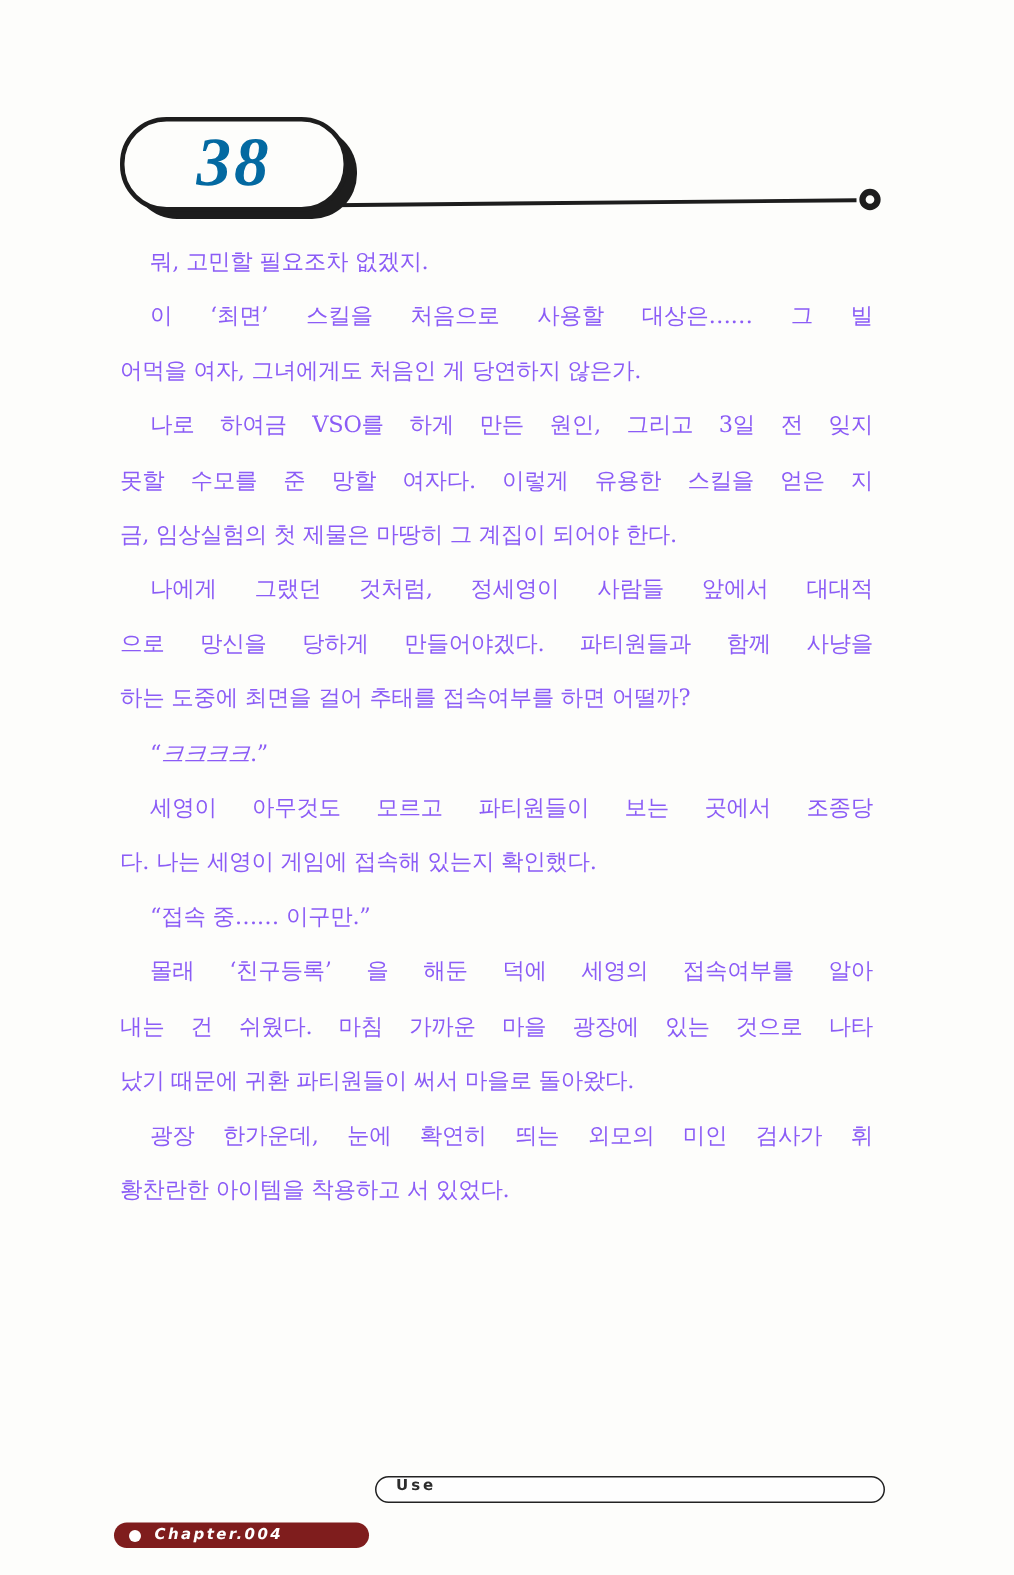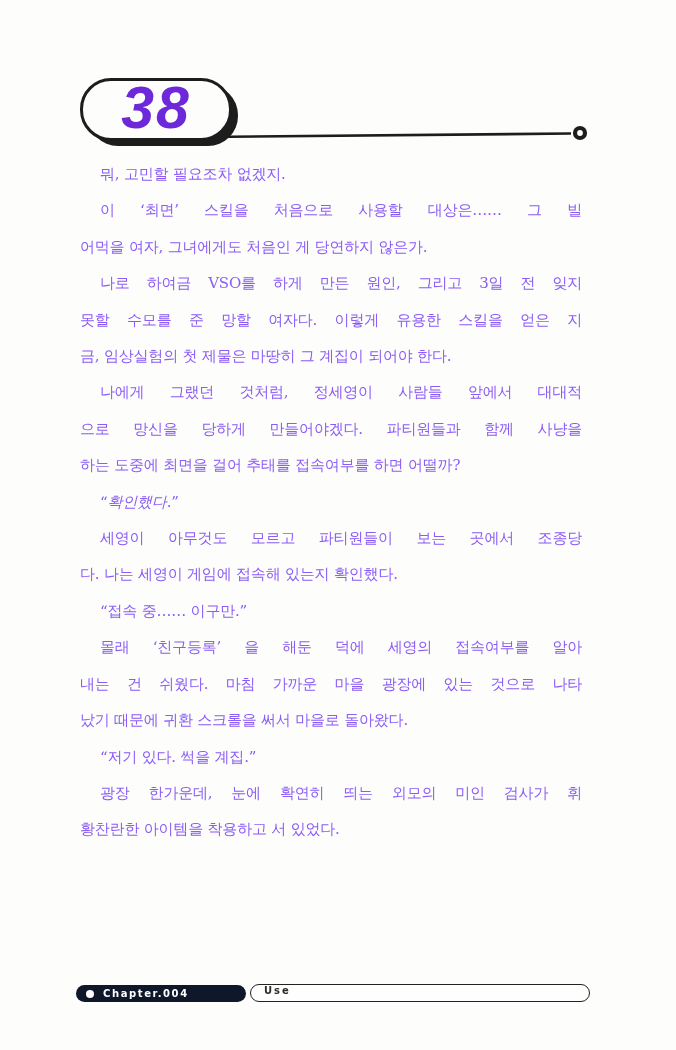--- a/index.html
+++ b/index.html
@@ -27,25 +27,25 @@
     background: #fdfdfb;
     border: 3px solid #1d1d1d;
     border-radius: 31px;
     box-shadow: 7px 6px 0 -1px #1d1d1d;
     display: flex;
     align-items: center;
     justify-content: center;
     z-index: 2;
   }
   .page-badge .num {
-    font-family: Liberation Sans, sans-serif;
+    font-family: Liberation Serif, serif;
     font-style: italic;
     font-weight: bold;
-    font-size: 59px;
-    color: #6d28d9;
+    font-size: 46px;
+    color: #0369a1;
     letter-spacing: 2px;
     transform: translateY(-2px);
   }
 
   
   .body-text {
     position: absolute;
     left: 80px;
     top: 156px;
     width: 502px;
@@ -56,28 +56,29 @@
   }
   .line { min-height: 36.4px; text-align: left; }
   .line.jst { text-align: justify; text-align-last: justify; }
   .line.ind { text-indent: 20px; }
   .line .it { font-style: italic; }
 
   
   .chapter-pill {
     position: absolute;
     left: 76px;
-    top: 985px;
+    top: 1015px;
     width: 170px;
     height: 17px;
-    background: #0f172a;
+    background: #7f1d1d;
     border-radius: 9px;
     display: flex;
     align-items: center;
     box-sizing: border-box;
+    font-style: italic;
   }
   .chapter-pill .dot {
     width: 8px; height: 8px;
     border-radius: 50%;
     background: #ffffff;
     margin-left: 10px;
     flex: 0 0 auto;
   }
   .chapter-pill .label {
     font-family: "DejaVu Sans", sans-serif;
@@ -128,28 +129,27 @@
   <div class="body-text">
       <div class="line ind"><span>뭐, 고민할 필요조차 없겠지.</span></div>
       <div class="line ind jst"><span>이 ‘최면’ 스킬을 처음으로 사용할 대상은…… 그 빌</span></div>
       <div class="line"><span>어먹을 여자, 그녀에게도 처음인 게 당연하지 않은가.</span></div>
       <div class="line ind jst"><span>나로 하여금 VSO를 하게 만든 원인, 그리고 3일 전 잊지</span></div>
       <div class="line jst"><span>못할 수모를 준 망할 여자다. 이렇게 유용한 스킬을 얻은 지</span></div>
       <div class="line"><span>금, 임상실험의 첫 제물은 마땅히 그 계집이 되어야 한다.</span></div>
       <div class="line ind jst"><span>나에게 그랬던 것처럼, 정세영이 사람들 앞에서 대대적</span></div>
       <div class="line jst"><span>으로 망신을 당하게 만들어야겠다. 파티원들과 함께 사냥을</span></div>
       <div class="line"><span>하는 도중에 최면을 걸어 추태를 접속여부를 하면 어떨까?</span></div>
-      <div class="line ind"><span>“</span><span class="it">확인했다</span><span>.”</span></div>
+      <div class="line ind"><span>“</span><span class="it">크크크크</span><span>.”</span></div>
       <div class="line ind jst"><span>세영이 아무것도 모르고 파티원들이 보는 곳에서 조종당</span></div>
       <div class="line"><span>다. 나는 세영이 게임에 접속해 있는지 확인했다.</span></div>
       <div class="line ind"><span>“접속 중…… 이구만.”</span></div>
       <div class="line ind jst"><span>몰래 ‘친구등록’ 을 해둔 덕에 세영의 접속여부를 알아</span></div>
       <div class="line jst"><span>내는 건 쉬웠다. 마침 가까운 마을 광장에 있는 것으로 나타</span></div>
-      <div class="line"><span>났기 때문에 귀환 스크롤을 써서 마을로 돌아왔다.</span></div>
-      <div class="line ind"><span>“저기 있다. 썩을 계집.”</span></div>
+      <div class="line"><span>났기 때문에 귀환 파티원들이 써서 마을로 돌아왔다.</span></div>
       <div class="line ind jst"><span>광장 한가운데, 눈에 확연히 띄는 외모의 미인 검사가 휘</span></div>
       <div class="line"><span>황찬란한 아이템을 착용하고 서 있었다.</span></div>
     </div>
 
   <div class="chapter-pill">
     <span class="dot"></span>
     <span class="label">Chapter.004</span>
   </div>
   <div class="section-pill">
     <span class="label">Use</span>

